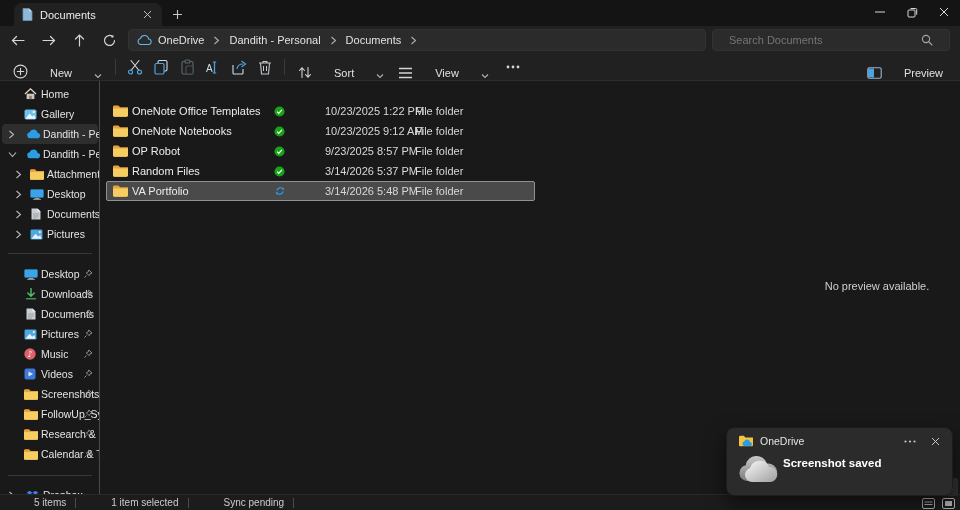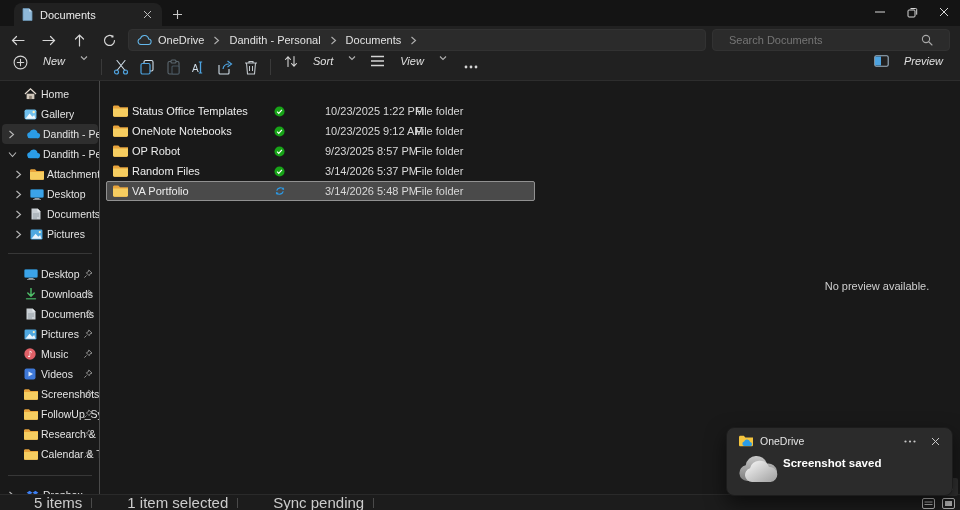--- a/index.html
+++ b/index.html
@@ -25,21 +25,21 @@
   .crumb { font-size:11px; color:#e2e2e2; white-space:nowrap; }
   .crumb-chev { display:flex; align-items:center; padding:0 3px; }
   .search-field { position:absolute; left:712px; top:3px; width:238px; height:22px; background:#2b2b2b;
                   border:1px solid #323232; border-radius:4px; display:flex; align-items:center; padding:0 16px; }
   .search-field input { flex:1; background:transparent; border:none; outline:none; color:#9c9c9c;
                         font-size:11px; font-family:"Liberation Sans", sans-serif; }
 
   
   .toolbar { position:absolute; left:0; top:54px; width:960px; height:27px; background:#212121;
              border-bottom:1px solid #2d2d2d; display:flex; align-items:center; }
-  .tb-btn { display:flex; align-items:flex-start; gap:15px; padding:0 7px; height:24px; border-radius:4px;font-style:italic; }
+  .tb-btn { display:flex; align-items:flex-end; gap:22px; padding:0 7px; height:24px; border-radius:4px; }
   .tb-label { font-size:11px; color:#e0e0e0; }
   .tb-sep { width:1px; height:16px; background:#3a3a3a; margin:0 6px; }
   .tb-icon { width:26px; height:24px; display:flex; align-items:center; justify-content:center; border-radius:4px; }
   .tb-right { margin-left:auto; margin-right:10px; }
 
   
   .content { position:absolute; left:0; top:81px; width:960px; height:413px; background:#191919; }
 
   
   .sidebar { position:absolute; left:0; top:0; width:100px; height:413px; overflow:hidden; }
@@ -64,21 +64,21 @@
   .f-icon { position:absolute; left:6px; display:flex; }
   .f-name { position:absolute; left:25px; font-size:11px; color:#ececec; white-space:nowrap; }
   .f-status { position:absolute; left:167px; display:flex; }
   .f-date { position:absolute; left:218px; font-size:11px; color:#d8d8d8; white-space:nowrap; }
   .f-type { position:absolute; left:308px; font-size:11px; color:#d8d8d8; white-space:nowrap; }
   .preview-msg { position:absolute; left:690px; top:199px; width:170px; text-align:center; font-size:11px; color:#cfcfcf; }
 
   
   .statusbar { position:absolute; left:0; top:494px; width:960px; height:16px; background:#1c1c1c;
                border-top:1px solid #2a2a2a; display:flex; align-items:center; padding-left:8px; }
-  .st-seg { font-size:15px; color:#cccccc; white-space:nowrap;padding-left:26px; }
+  .st-seg { font-size:10px; color:#cccccc; white-space:nowrap;padding-left:26px; }
   .st-div { width:1px; height:10px; background:#4a4a4a; margin:0 9px; }
   .st-views { position:absolute; right:4px; top:2px; display:flex; gap:5px; }
   .st-view-btn { width:15px; height:12px; display:flex; align-items:center; justify-content:center; }
 
   
   .toast { position:absolute; left:726px; top:427px; width:227px; height:69px; background:#2b2b2b;
            border:1px solid #1c1c1c; border-radius:8px; box-shadow:0 8px 20px rgba(0,0,0,.55); z-index:20; }
   .toast-head { position:absolute; left:12px; top:5px; right:8px; height:16px; display:flex; align-items:center; gap:7px; }
   .toast-app { font-size:10.5px; color:#e4e4e4; flex:1; }
   .toast-act { width:18px; height:14px; display:flex; align-items:center; justify-content:center; }
@@ -591,21 +591,21 @@
 
     <div class="main">
 
       <div class="file-row" style="top:20px">
         <span class="f-icon">
           <svg width="15" height="12" viewBox="0 0 16 12">
               <path d="M0 1.5C0 .7.7 0 1.5 0h4.2L7.5 2H16v8.5c0 .8-.7 1.5-1.5 1.5h-13C.7 12 0 11.3 0 10.5z" fill="#e8a33b"></path>
               <path d="M0 3.2h16v7.3c0 .8-.7 1.5-1.5 1.5h-13C.7 12 0 11.3 0 10.5z" fill="#f6cd60"></path>
             </svg>
         </span>
-        <span class="f-name">Status Office Templates</span>
+        <span class="f-name">OneNote Office Templates</span>
         <span class="f-status">
           <svg width="11" height="11" viewBox="0 0 12 12">
               <circle cx="6" cy="6" r="5.5" fill="#17a317"></circle>
               <path d="M3.4 6.2l1.8 1.9 3.4-3.9" stroke="#fff" stroke-width="1.3" fill="none"></path>
             </svg>
         </span>
         <span class="f-date">10/23/2025 1:22 PM</span>
         <span class="f-type">File folder</span>
       </div>
 

